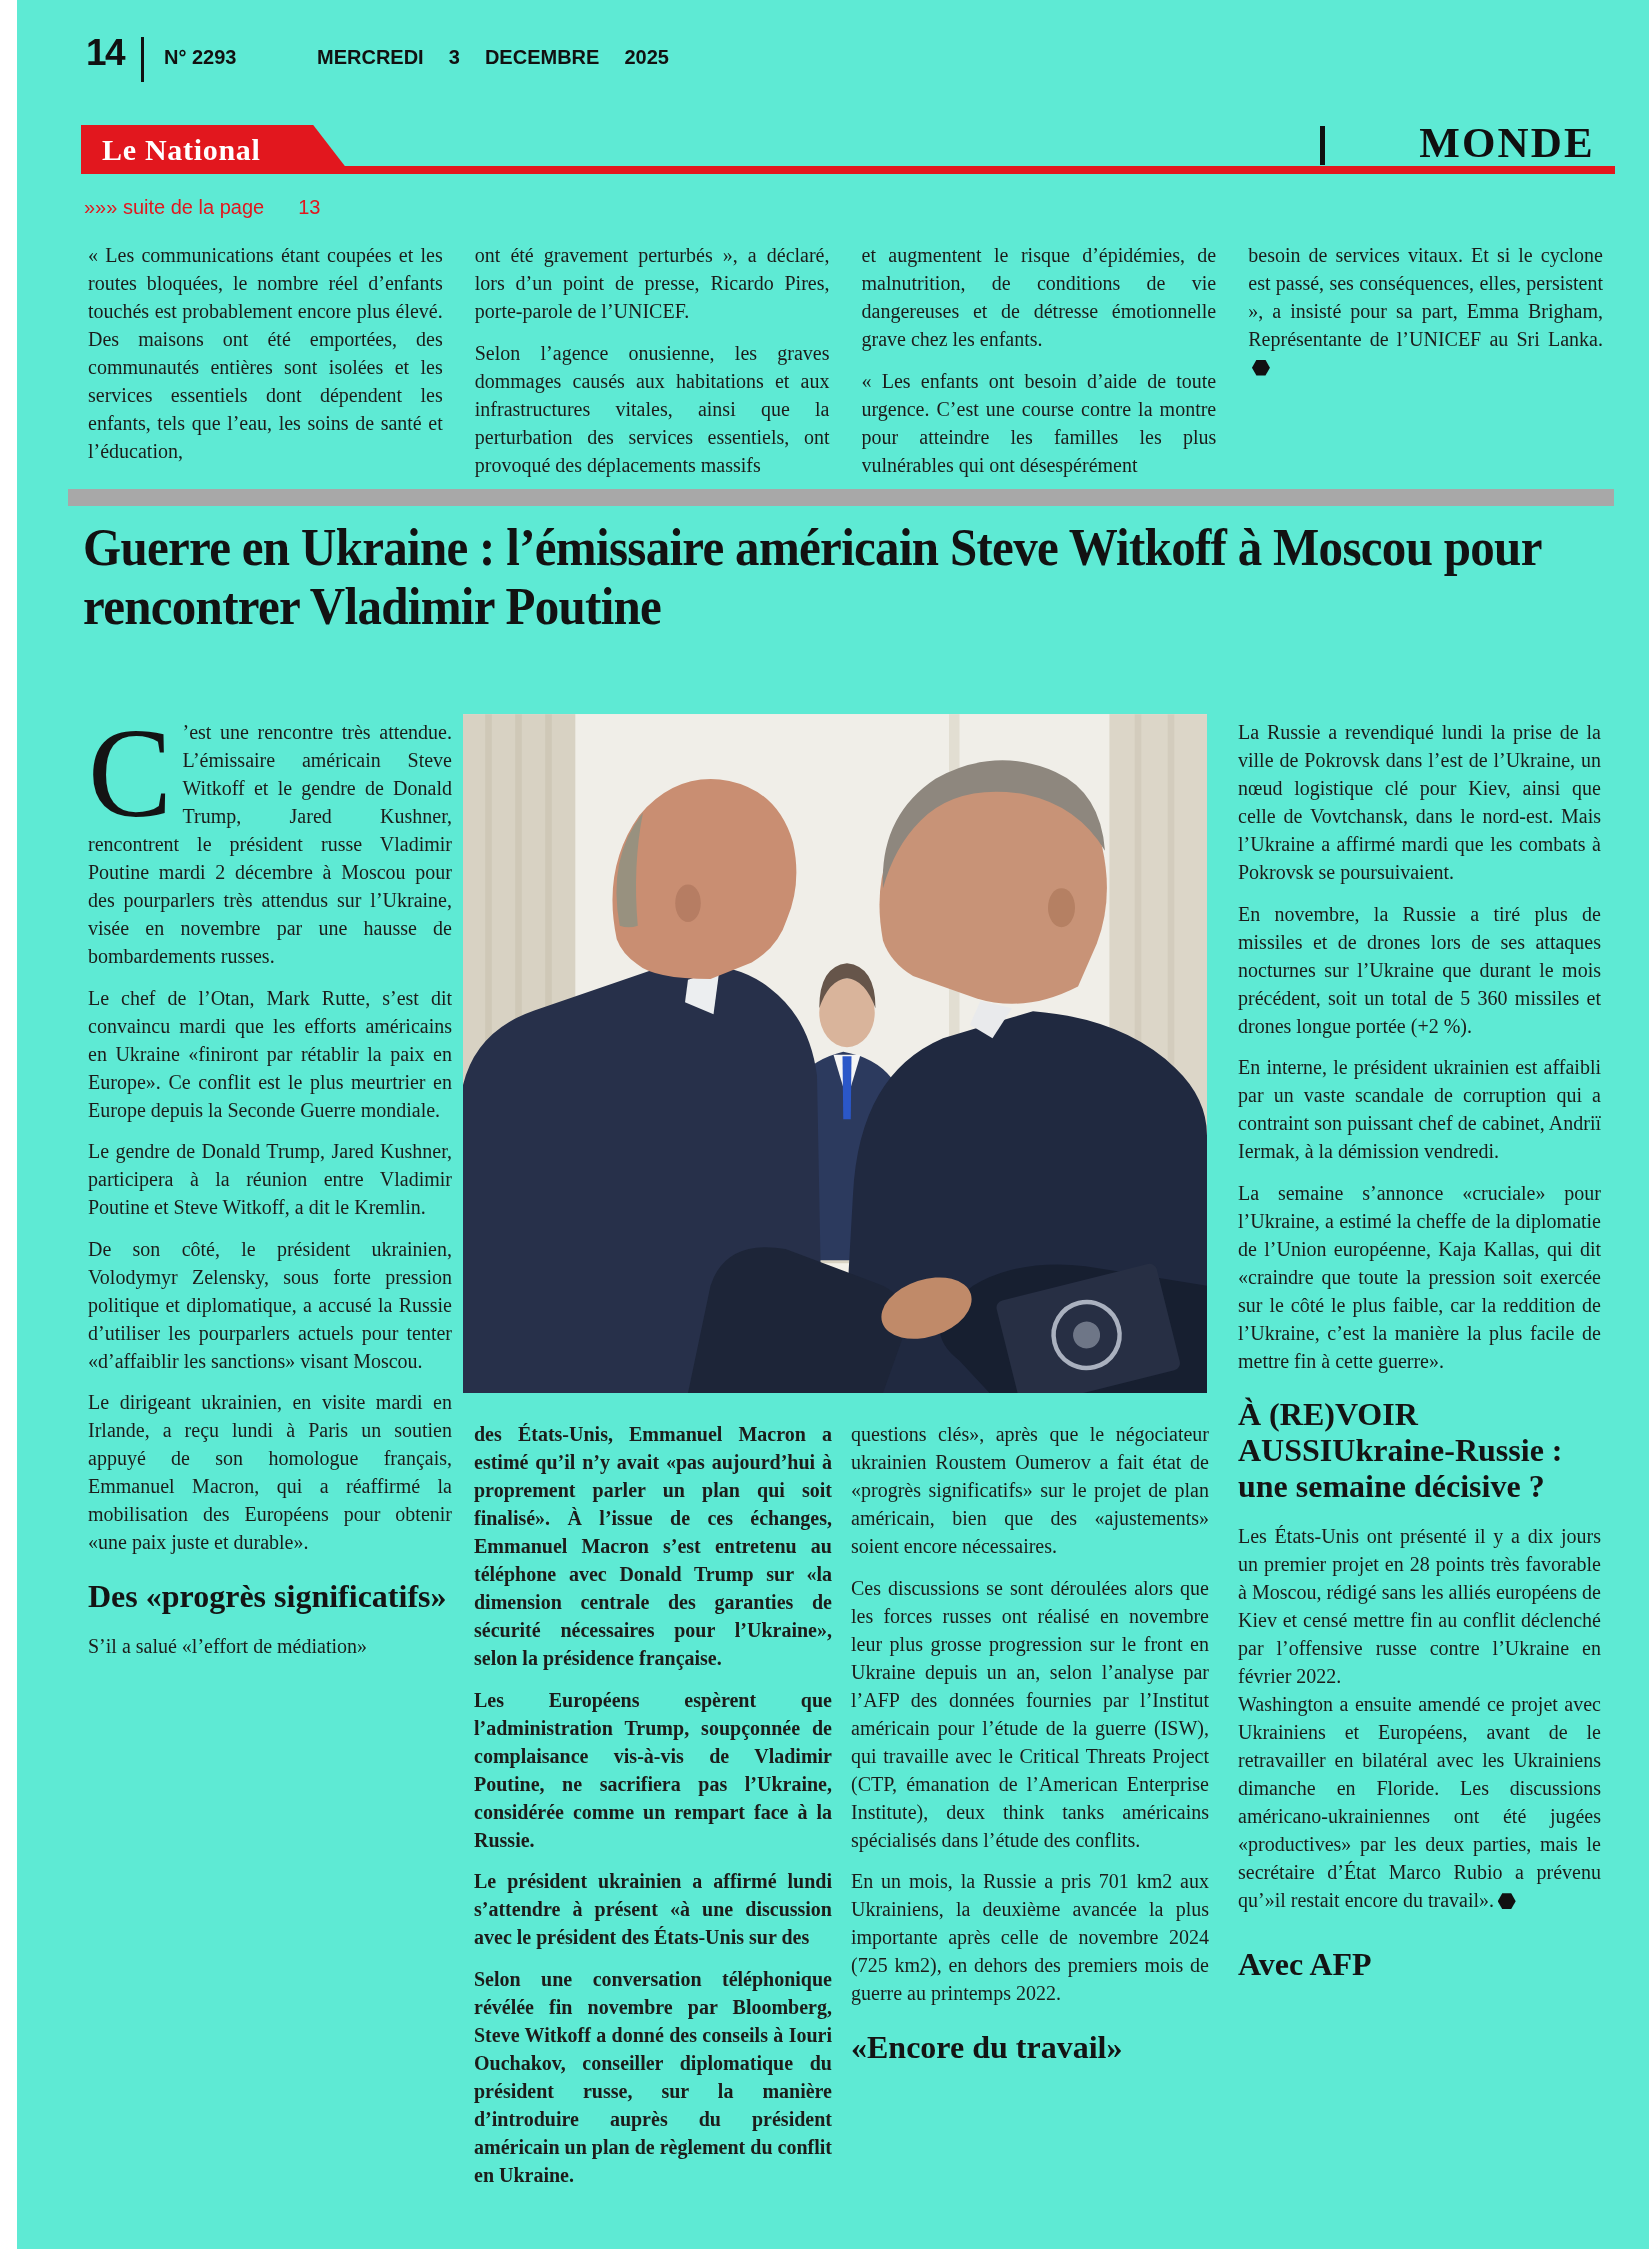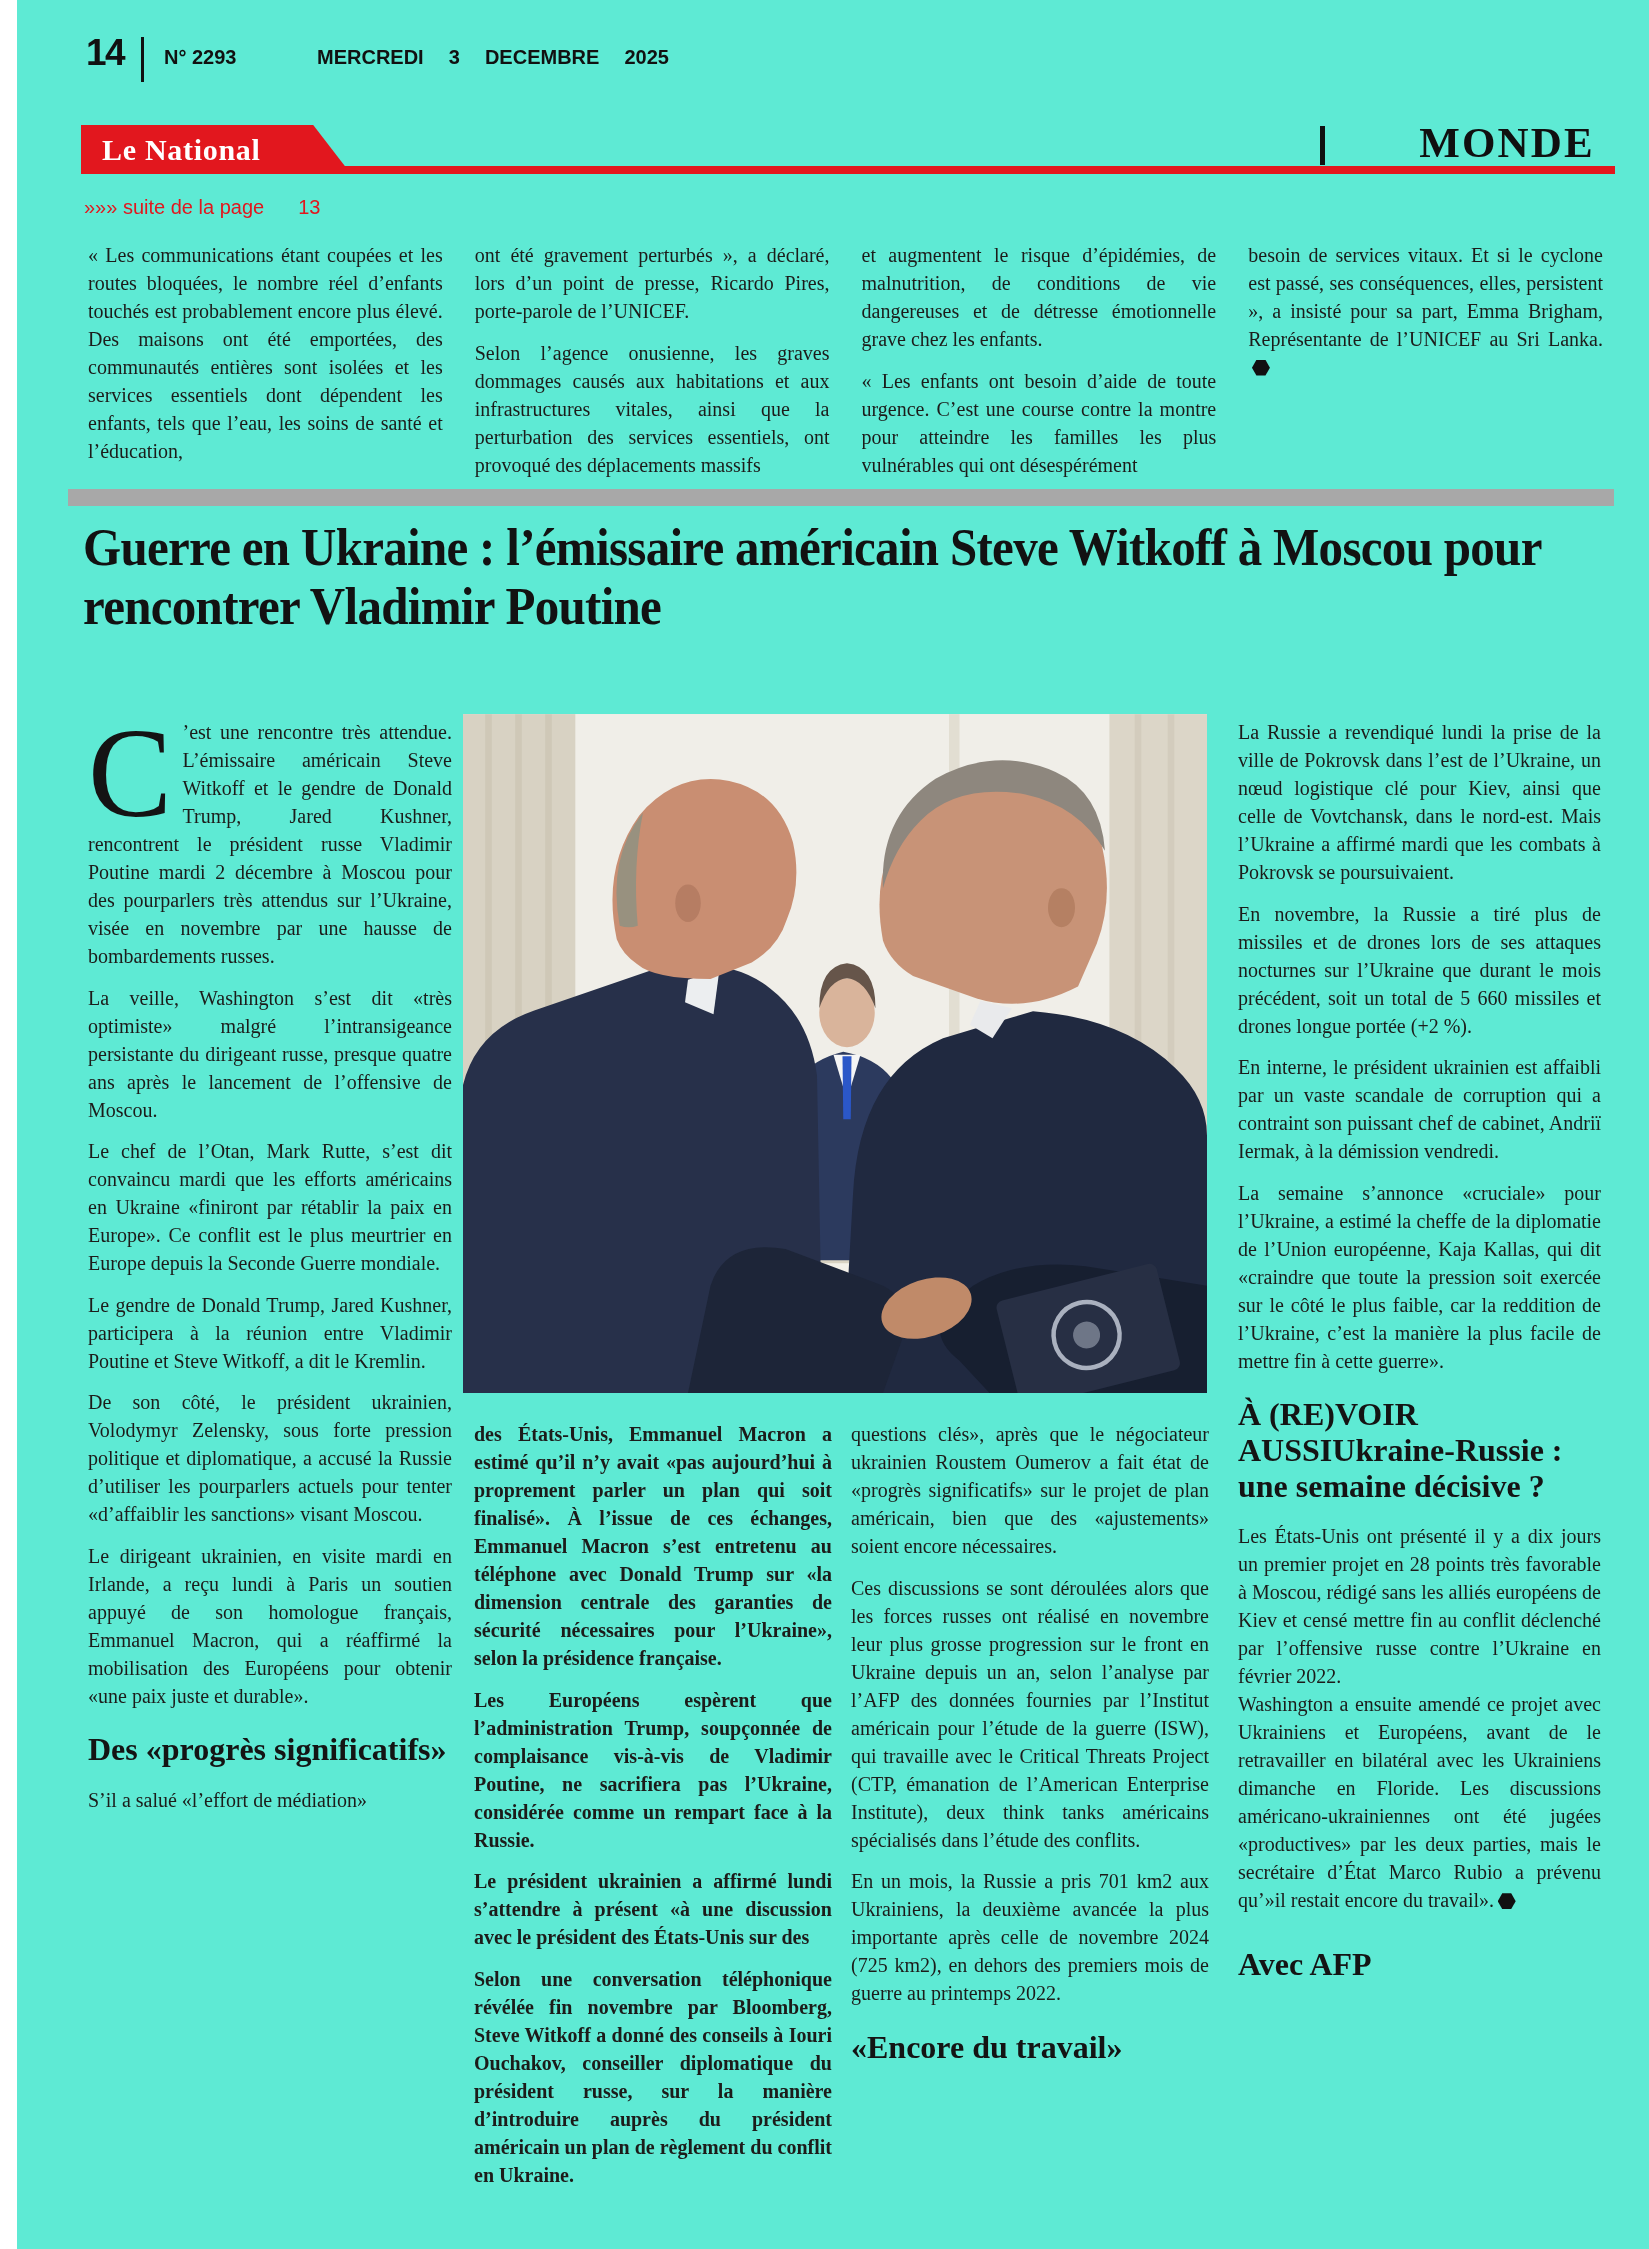--- a/index.html
+++ b/index.html
@@ -103,21 +103,20 @@
   <div class="divider-bar"></div>
 
   <h1 class="headline">Guerre en Ukraine : l’émissaire américain Steve Witkoff à Moscou pour rencontrer Vladimir Poutine</h1>
 
   <div class="mcol mcol1">
     <p class="bp">
       <span class="dropcap">C</span><span>’est une rencontre très attendue. L’émissaire américain Steve Witkoff et le gendre de Donald Trump, Jared Kushner, rencontrent le président russe Vladimir Poutine mardi 2 décembre à Moscou pour des pourparlers très attendus sur l’Ukraine, visée en novembre par une hausse de bombardements russes.</span>
     </p>
     <div>
 
-    <p class="bp">La veille, Washington s’est dit «très optimiste» malgré l’intransigeance persistante du dirigeant russe, presque quatre ans après le lancement de l’offensive de Moscou.</p>
         <p class="bp">Le chef de l’Otan, Mark Rutte, s’est dit convaincu mardi que les efforts américains en Ukraine «finiront par rétablir la paix en Europe». Ce conflit est le plus meurtrier en Europe depuis la Seconde Guerre mondiale.</p>
         <p class="bp">Le gendre de Donald Trump, Jared Kushner, participera à la réunion entre Vladimir Poutine et Steve Witkoff, a dit le Kremlin.</p>
         <p class="bp">De son côté, le président ukrainien, Volodymyr Zelensky, sous forte pression politique et diplomatique, a accusé la Russie d’utiliser les pourparlers actuels pour tenter «d’affaiblir les sanctions» visant Moscou.</p>
         <p class="bp">Le dirigeant ukrainien, en visite mardi en Irlande, a reçu lundi à Paris un soutien appuyé de son homologue français, Emmanuel Macron, qui a réaffirmé la mobilisation des Européens pour obtenir «une paix juste et durable».</p>
       </div>
     <h2 class="subhd">Des «progrès significatifs»</h2>
     <p class="bp">S’il a salué «l’effort de médiation»</p>
   </div>
 
   <div class="photo">
@@ -195,21 +194,21 @@
         <p class="bp">Ces discussions se sont déroulées alors que les forces russes ont réalisé en novembre leur plus grosse progression sur le front en Ukraine depuis un an, selon l’analyse par l’AFP des données fournies par l’Institut américain pour l’étude de la guerre (ISW), qui travaille avec le Critical Threats Project (CTP, émanation de l’American Enterprise Institute), deux think tanks américains spécialisés dans l’étude des conflits.</p>
         <p class="bp">En un mois, la Russie a pris 701 km2 aux Ukrainiens, la deuxième avancée la plus importante après celle de novembre 2024 (725 km2), en dehors des premiers mois de guerre au printemps 2022.</p>
       </div>
     <h2 class="subhd">«Encore du travail»</h2>
   </div>
 
   <div class="mcol mcol4">
     <div>
 
     <p class="bp">La Russie a revendiqué lundi la prise de la ville de Pokrovsk dans l’est de l’Ukraine, un nœud logistique clé pour Kiev, ainsi que celle de Vovtchansk, dans le nord-est. Mais l’Ukraine a affirmé mardi que les combats à Pokrovsk se poursuivaient.</p>
-        <p class="bp">En novembre, la Russie a tiré plus de missiles et de drones lors de ses attaques nocturnes sur l’Ukraine que durant le mois précédent, soit un total de 5 660 missiles et drones longue portée (+2 %).</p>
+        <p class="bp">En novembre, la Russie a tiré plus de missiles et de drones lors de ses attaques nocturnes sur l’Ukraine que durant le mois précédent, soit un total de 5 360 missiles et drones longue portée (+2 %).</p>
         <p class="bp">En interne, le président ukrainien est affaibli par un vaste scandale de corruption qui a contraint son puissant chef de cabinet, Andriï Iermak, à la démission vendredi.</p>
         <p class="bp">La semaine s’annonce «cruciale» pour l’Ukraine, a estimé la cheffe de la diplomatie de l’Union européenne, Kaja Kallas, qui dit «craindre que toute la pression soit exercée sur le côté le plus faible, car la reddition de l’Ukraine, c’est la manière la plus facile de mettre fin à cette guerre».</p>
       </div>
     <h2 class="subhd">À (RE)VOIR AUSSIUkraine-Russie : une semaine décisive ?</h2>
     <div>
 
     <p class="bp">Les États-Unis ont présenté il y a dix jours un premier projet en 28 points très favorable à Moscou, rédigé sans les alliés européens de Kiev et censé mettre fin au conflit déclenché par l’offensive russe contre l’Ukraine en février 2022.</p>
       </div>
     <p class="bp"><span>Washington a ensuite amendé ce projet avec Ukrainiens et Européens, avant de le retravailler en bilatéral avec les Ukrainiens dimanche en Floride. Les discussions américano-ukrainiennes ont été jugées «productives» par les deux parties, mais le secrétaire d’État Marco Rubio a prévenu qu’»il restait encore du travail».</span><span class="endmark"></span></p>
     <h2 class="subhd byline">Avec AFP</h2>

